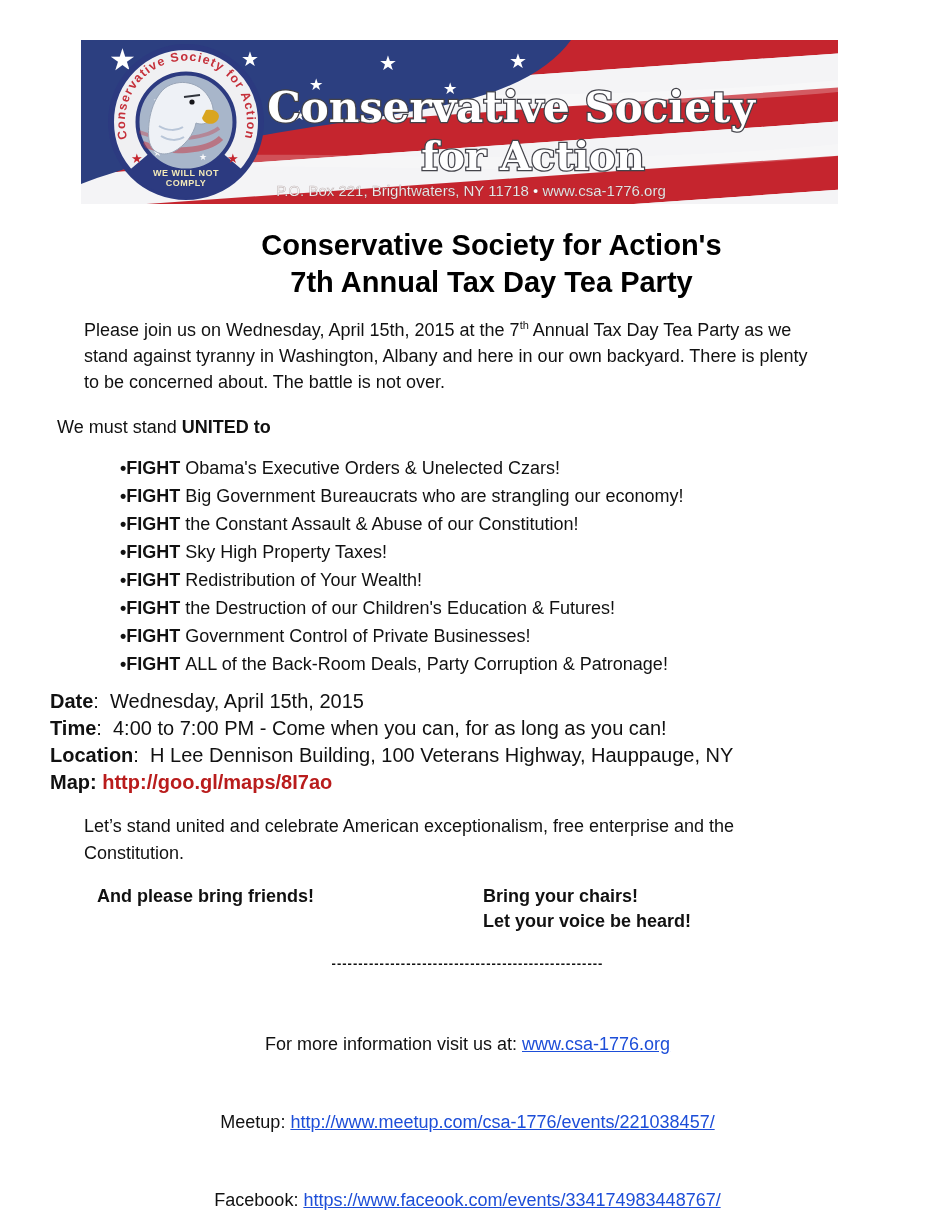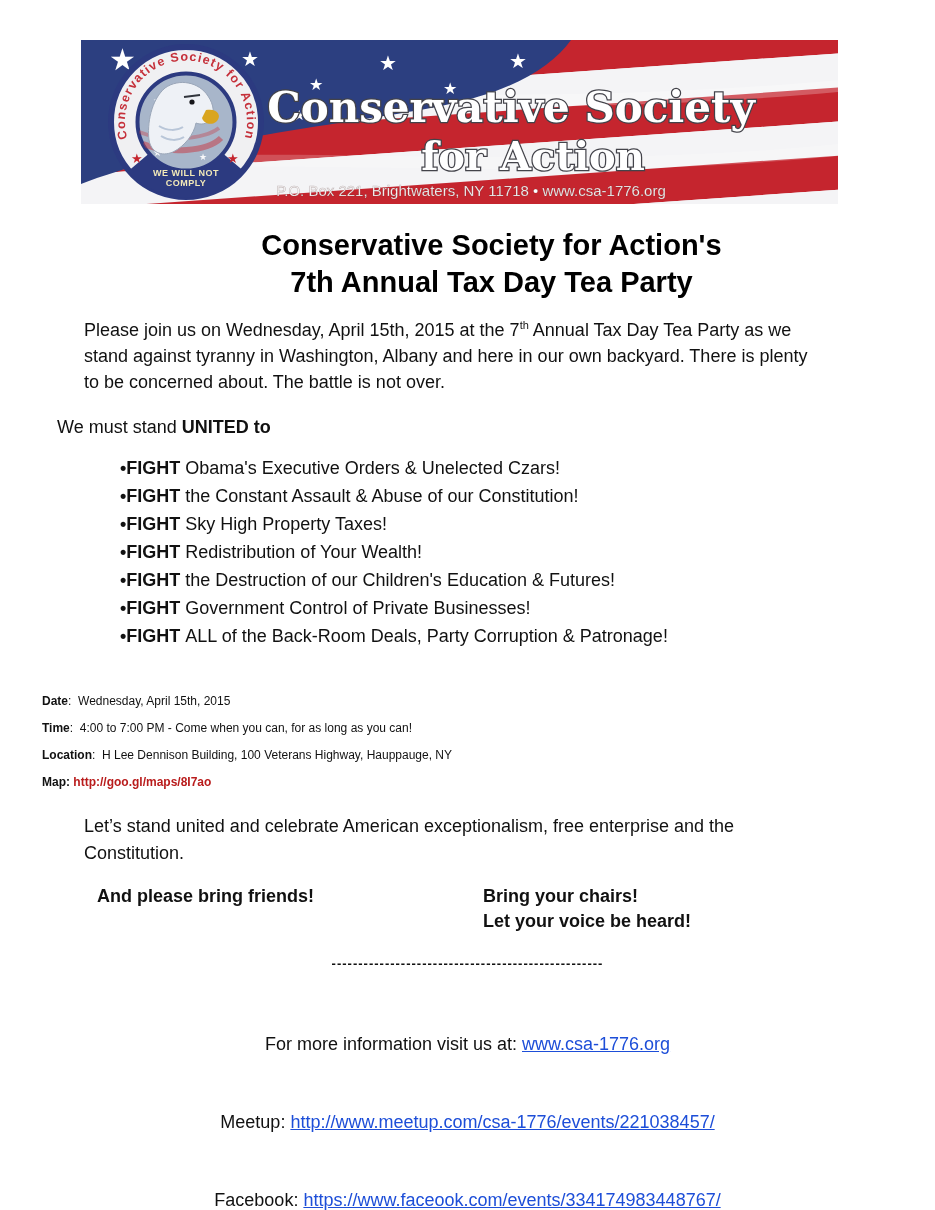--- a/index.html
+++ b/index.html
@@ -47,22 +47,22 @@
   }
   ul.fight-list li {
     font-size: 18px;
     line-height: 28px;
     white-space: pre;
   }
   ul.fight-list li::before { content: "\2022 "; font-weight: bold; }
   .kw { font-weight: bold; margin-right: 5px; }
   .details {
     position: absolute;
-    left: 42px; top: 688px;
-    font-size: 12px; line-height: 27px;
+    left: 50px; top: 688px;
+    font-size: 20px; line-height: 27px;
   }
   .details b { font-weight: bold; }
   .sep, .maplabel { white-space: pre; }
   .map-link {
     color: #b91c1c;
     font-weight: bold;
     text-decoration: none;
     cursor: pointer;
   }
   .unity {
@@ -188,20 +188,21 @@
     <div>Conservative Society for Action's</div>
     <div>7th Annual Tax Day Tea Party</div>
   </div>
 
   <div class="intro"><span>Please join us on Wednesday, April 15th, 2015 at the 7</span><sup>th</sup><span> Annual Tax Day Tea Party as we stand against tyranny in Washington, Albany and here in our own backyard. There is plenty to be concerned about. The battle is not over.</span></div>
 
   <div class="stand-line"><span>We must stand </span><b>UNITED to</b></div>
 
   <ul class="fight-list">
     <li><b class="kw">FIGHT</b><span>Obama's Executive Orders &amp; Unelected Czars!</span></li>
+    <li><b class="kw">FIGHT</b><span>Big Government Bureaucrats who are strangling our economy!</span></li>
     <li><b class="kw">FIGHT</b><span>the Constant Assault &amp; Abuse of our Constitution!</span></li>
     <li><b class="kw">FIGHT</b><span>Sky High Property Taxes!</span></li>
     <li><b class="kw">FIGHT</b><span>Redistribution of Your Wealth!</span></li>
     <li><b class="kw">FIGHT</b><span>the Destruction of our Children's Education &amp; Futures!</span></li>
     <li><b class="kw">FIGHT</b><span>Government Control of Private Businesses!</span></li>
     <li><b class="kw">FIGHT</b><span>ALL of the Back-Room Deals, Party Corruption &amp; Patronage!</span></li>
   </ul>
 
   <div class="details">
     <div><b>Date</b><span class="sep">:  </span><span>Wednesday, April 15th, 2015</span></div>

